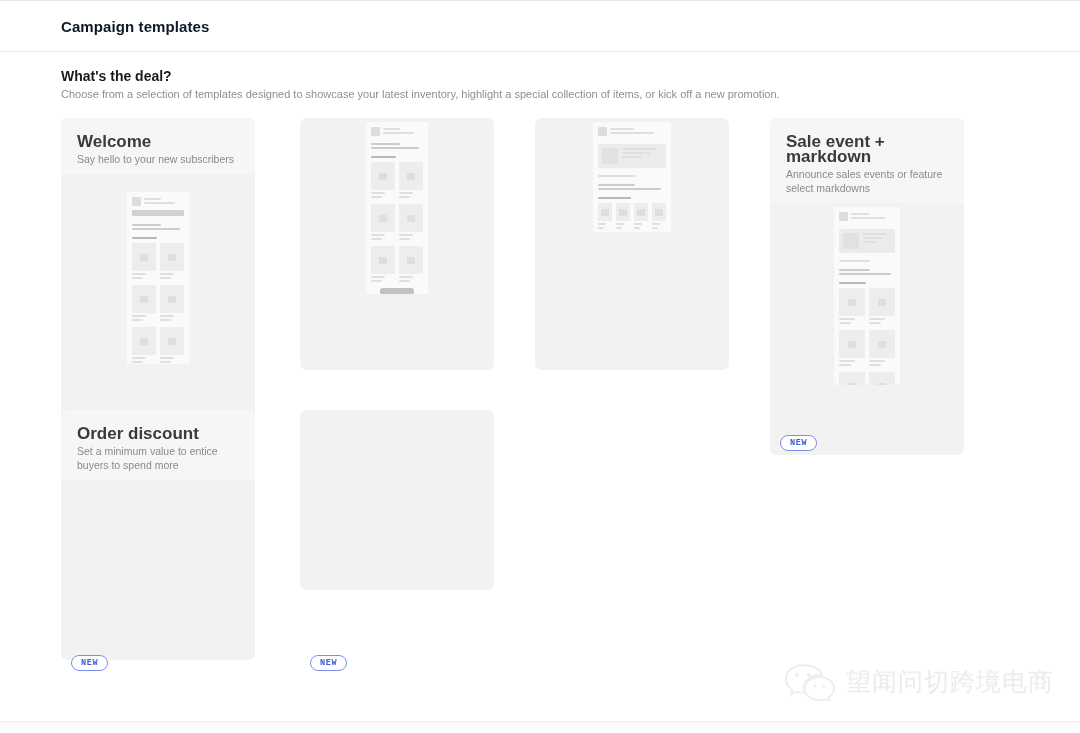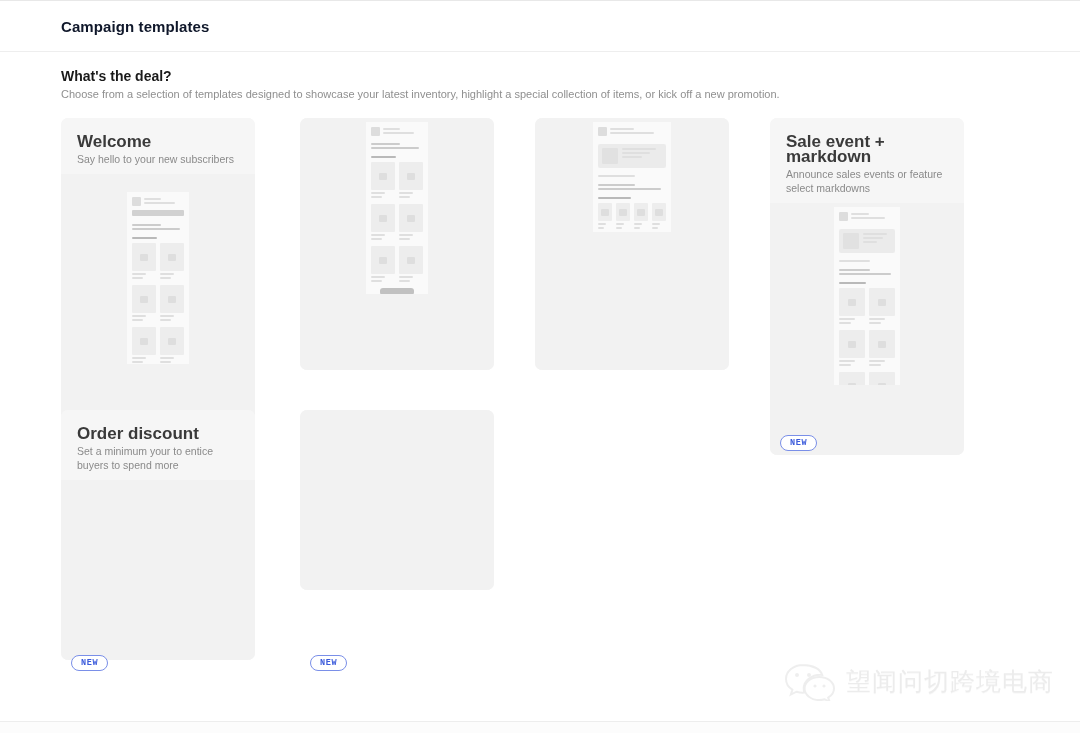--- a/index.html
+++ b/index.html
@@ -480,21 +480,21 @@
               </div>
             </div>
           </div>
         </div>
         <div class="badge-row" style="top: 314px; left: 10px;"><span class="new-badge">NEW</span></div>
       </div>
       <div class="card-slot" style="left: 0px; top: 292px;">
         <div class="card">
           <div class="card-head">
             <div class="card-title">Order discount</div>
-            <div class="card-desc">Set a minimum your to entice buyers to spend more</div>
+            <div class="card-desc">Set a minimum value to entice buyers to spend more</div>
           </div>
           <div class="card-preview" style="height: 180px;"></div>
         </div>
         <div class="badge-row" style="top: 242px; left: 10px;"><span class="new-badge">NEW</span></div>
       </div>
       <div class="card-slot" style="left: 239px; top: 292px;">
         <div class="card">
           <div class="card-preview" style="height: 180px;"></div>
         </div>
         <div class="badge-row" style="top: 242px; left: 10px;"><span class="new-badge">NEW</span></div>

